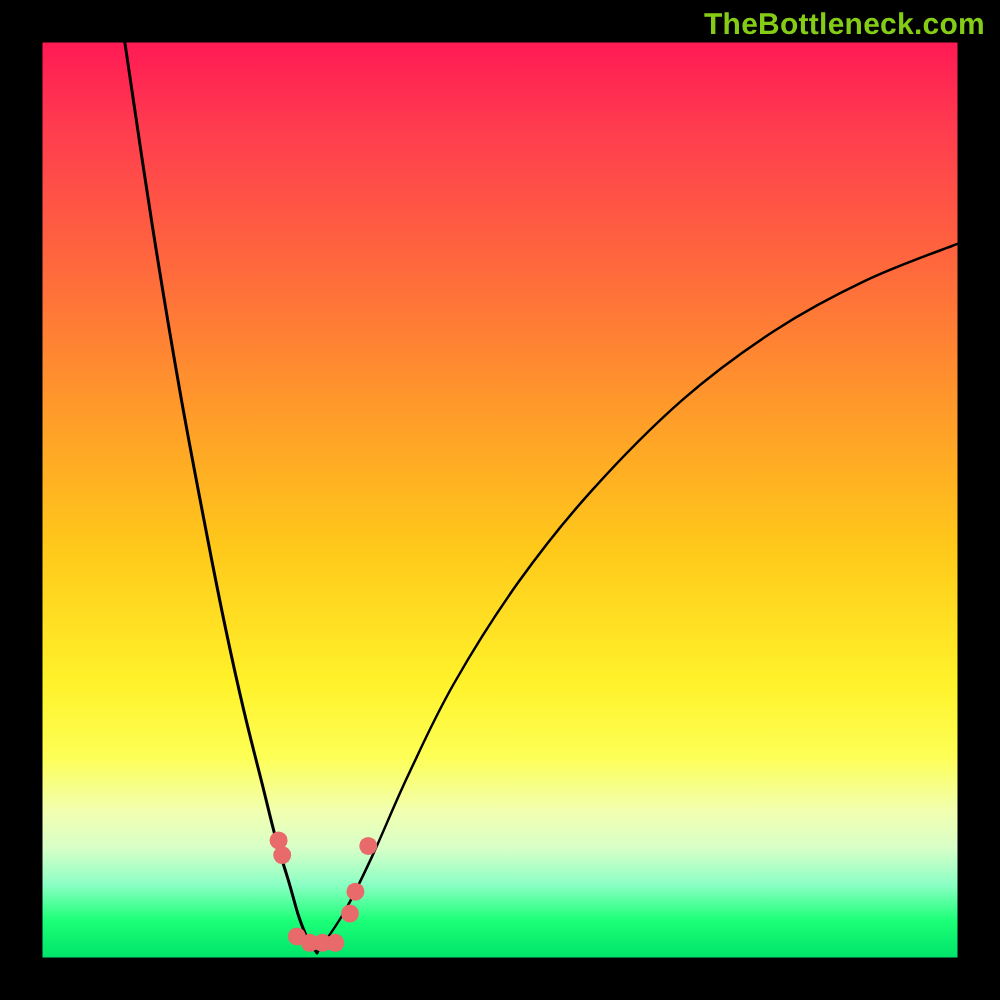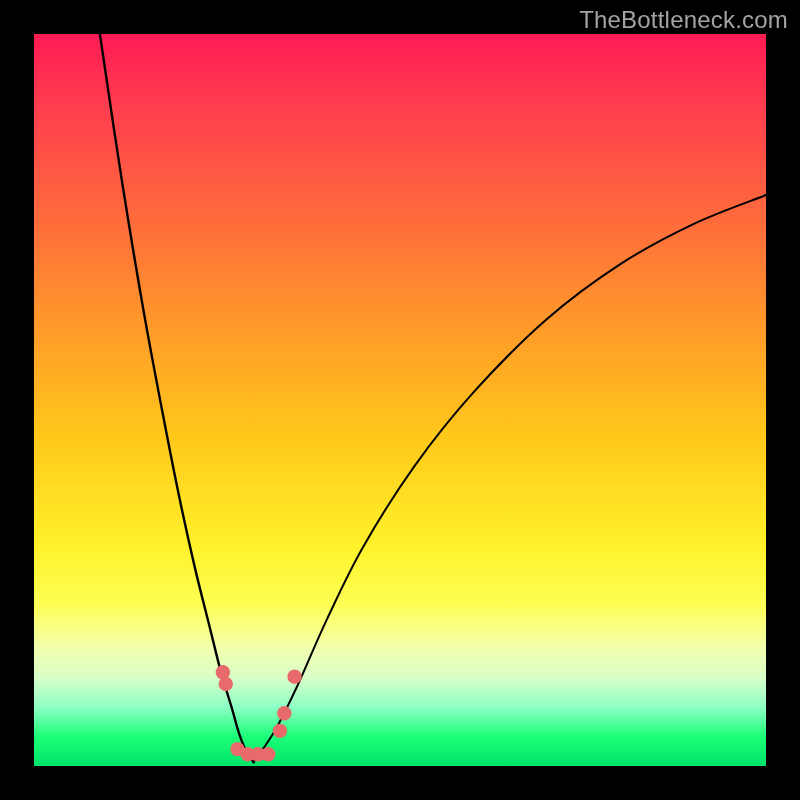--- a/index.html
+++ b/index.html
@@ -37,23 +37,23 @@
       #d8ffc8 88%,
       #8cffc4 92%,
       #1bff77 96%,
       #00e46a 100%
     );
   }
   .watermark {
     position: absolute;
     top: 6px;
     right: 12px;
-    color: #a3a3a3;
+    color: #84cc16;
     font-size: 24px;
-    font-weight: 400;
+    font-weight: 700;
     letter-spacing: 0.2px;
     z-index: 5;
   }
   svg.curves, svg.dots {
     position: absolute;
     left: 0;
     top: 0;
     width: 732px;
     height: 732px;
     overflow: visible;

